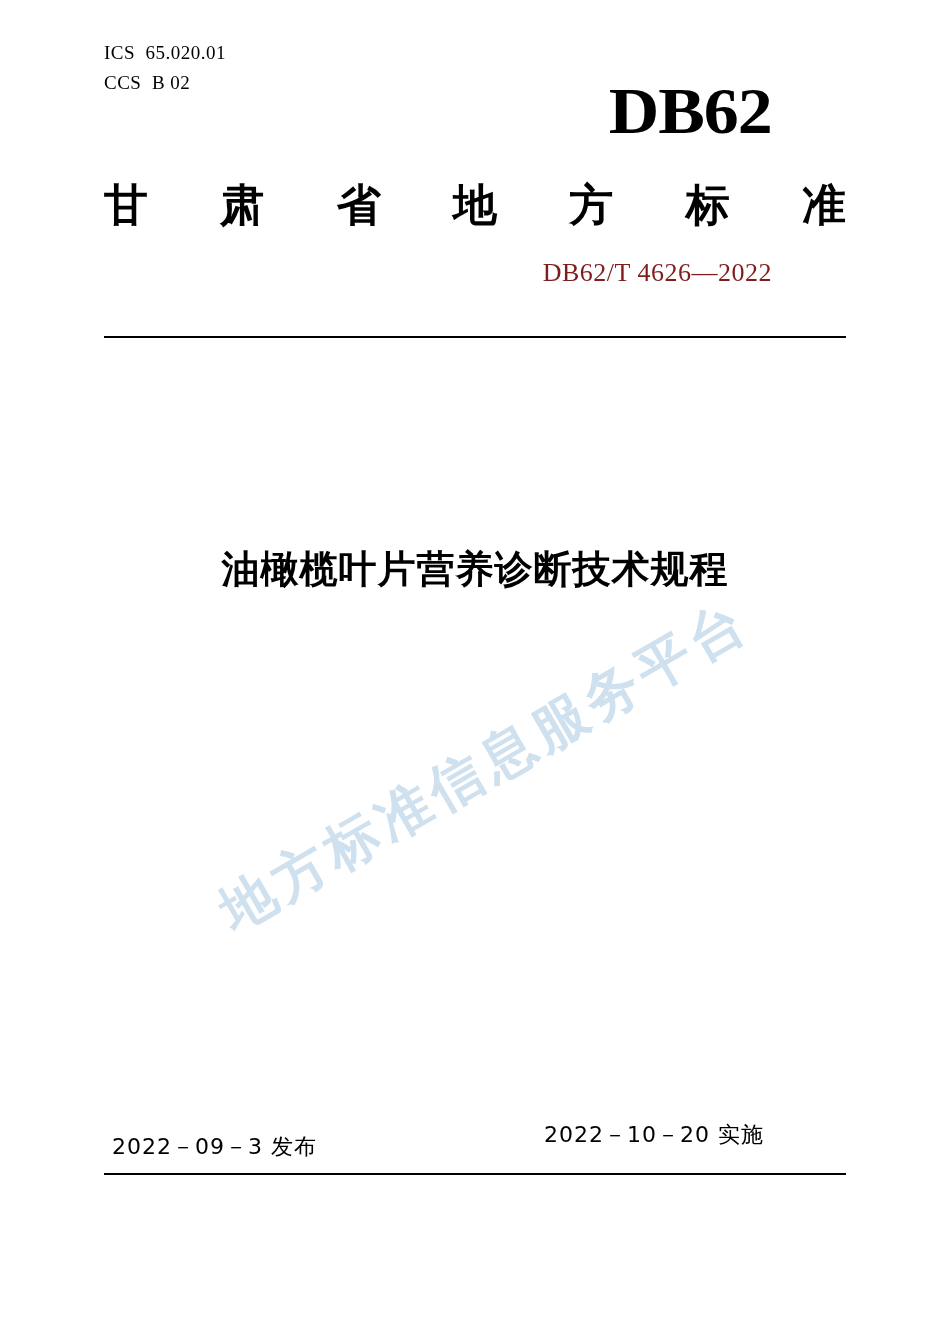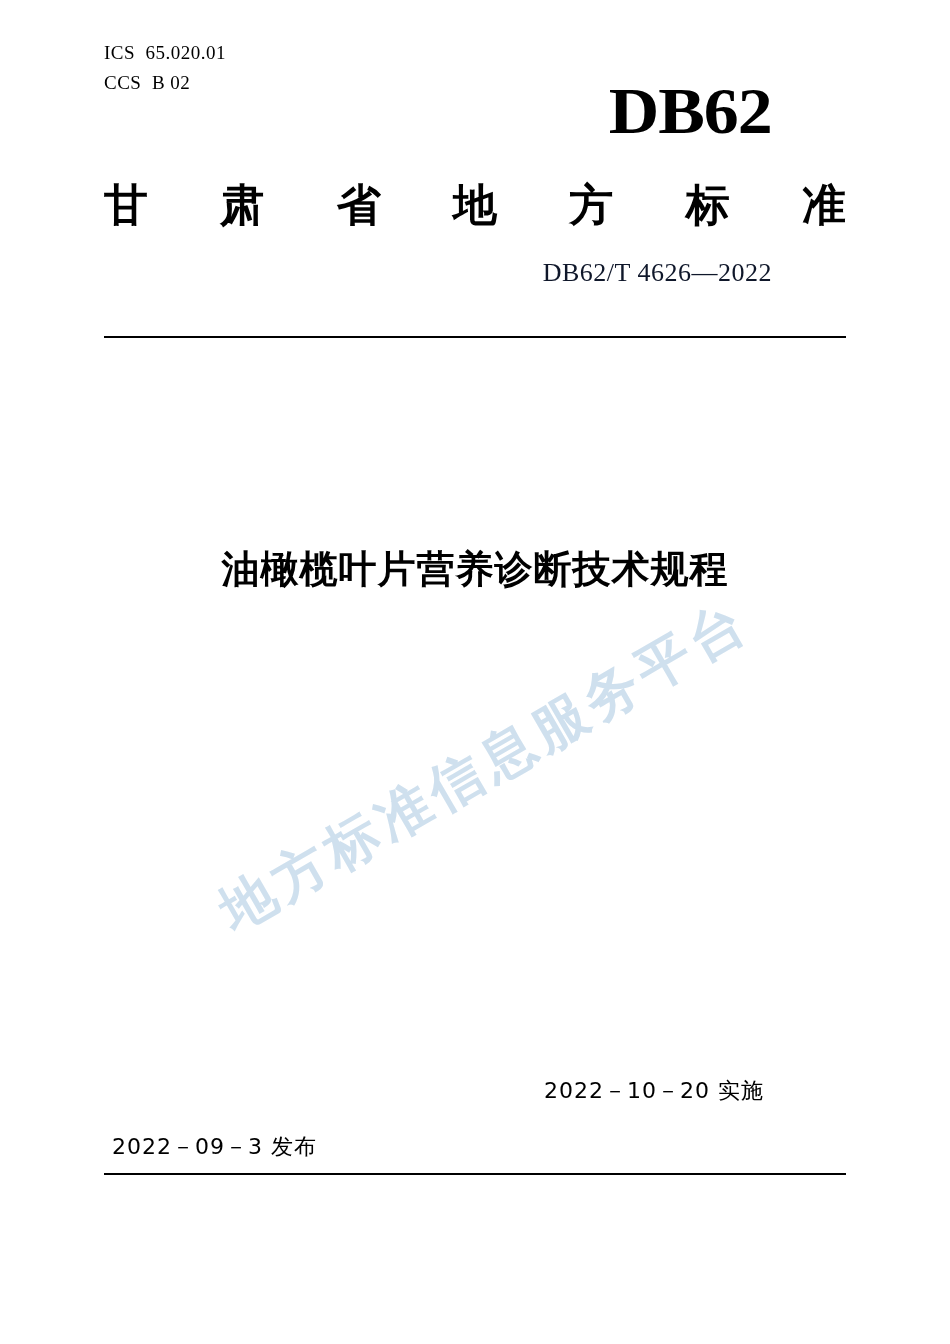--- a/index.html
+++ b/index.html
@@ -62,21 +62,21 @@
     display: inline-block;
   }
 
   .std-number {
     position: absolute;
     right: 104px;
     top: 258px;
     font-family: "Liberation Serif", serif;
     font-size: 26px;
     letter-spacing: 0.5px;
-    color: #0f172a;
+    color: #7f1d1d;
     white-space: pre;
   }
 
   .rule-top {
     position: absolute;
     left: 104px;
     top: 336px;
     width: 742px;
     height: 2px;
     background: #000;
@@ -136,21 +136,21 @@
     left: 112px;
     top: 1132px;
     font-family: "DejaVu Sans", sans-serif;
     font-size: 22px;
     color: #000;
     letter-spacing: 1px;
   }
   .date-right {
     position: absolute;
     right: 112px;
-    top: 1076px;
+    top: 1120px;
     font-family: "DejaVu Sans", sans-serif;
     font-size: 22px;
     color: #000;
     letter-spacing: 1px;
   }
 
   .publisher {
     position: absolute;
     left: 0;
     top: 1224px;

